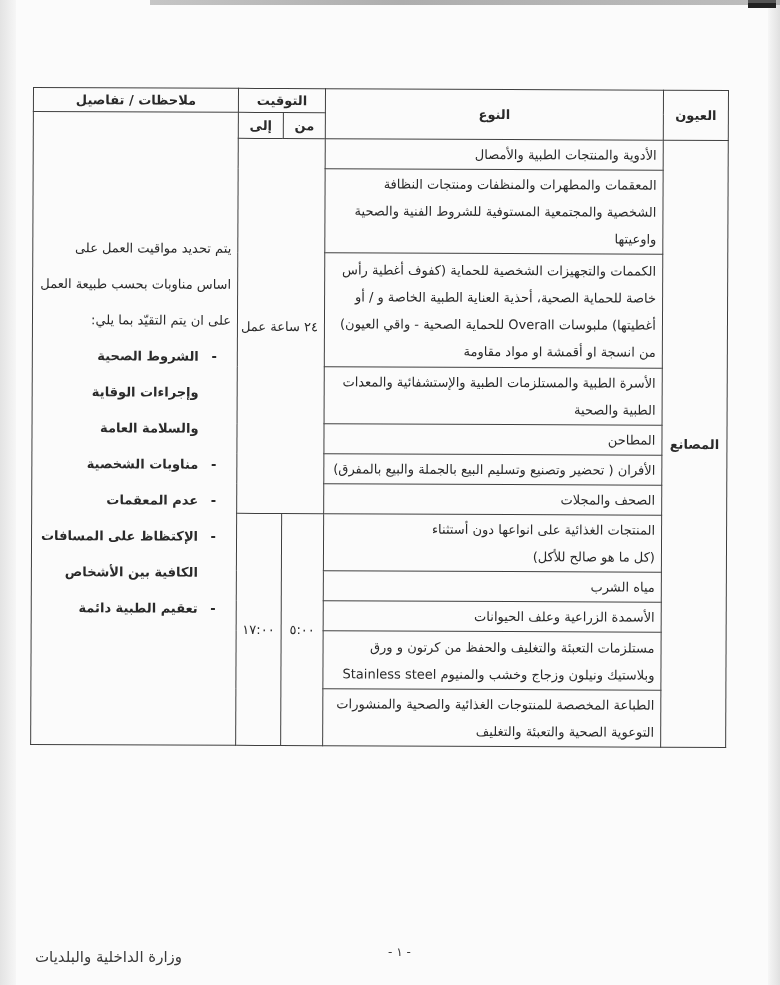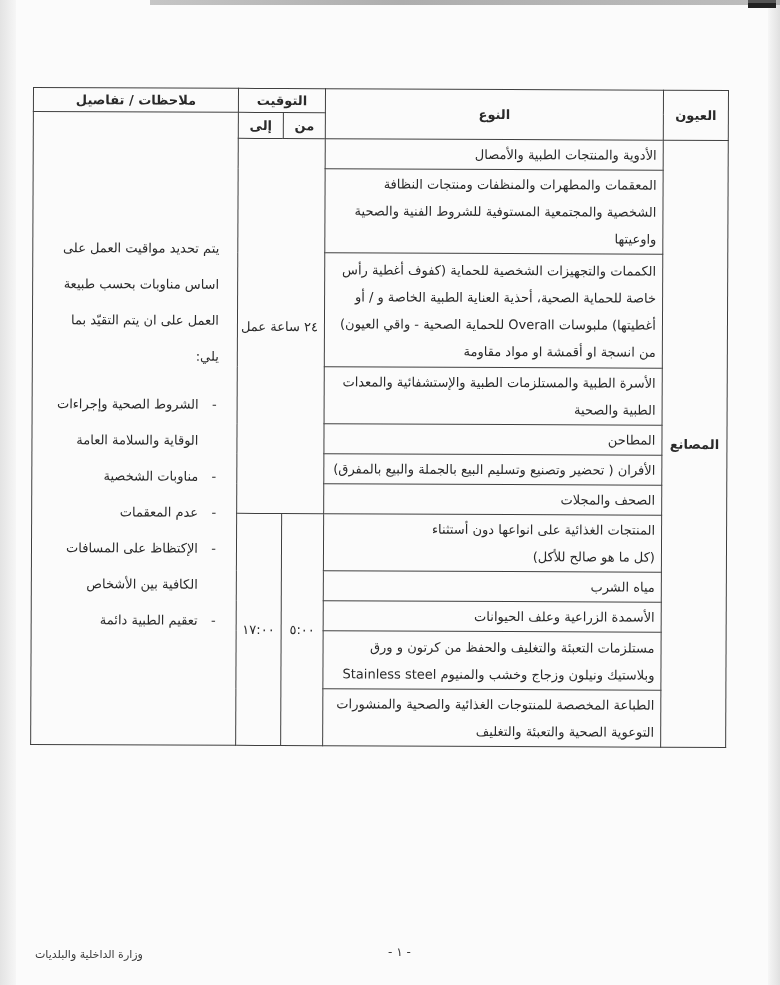--- a/index.html
+++ b/index.html
@@ -32,27 +32,27 @@
   table.sched th,table.sched td{
     border:1px solid #3f3f3f;padding:1px 6px;vertical-align:middle;
     font-size:13px;color:#2a2a2a;overflow:hidden;
   }
   th{font-weight:bold;text-align:center;}
   td.cell-type{text-align:right;line-height:27px;white-space:pre-line;}
   td.cell-cat{text-align:center;font-weight:bold;font-size:13.5px;}
   td.cell-time{text-align:center;font-size:12.5px;white-space:nowrap;}
   td.cell-notes{text-align:right;vertical-align:middle;padding:4px 10px;}
   .notes-body{line-height:36px;font-size:13px;}
-  .notes-intro{margin:12px;}
+  .notes-intro{margin:0;}
   ul.notes-list{list-style:none;margin:0;padding:0 14px 0 0;}
-  ul.notes-list li{position:relative;padding-right:18px;}
+  ul.notes-list li{position:relative;padding-right:18px;font-weight:bold;}
   ul.notes-list li::before{content:"-";position:absolute;right:0;top:0;}
 
   .footer-ministry{
-    position:absolute;left:35px;top:948px;font-size:11px;color:#3a3a3a;
+    position:absolute;left:35px;top:948px;font-size:15px;color:#3a3a3a;
     direction:rtl;
   }
   .footer-page{
     position:absolute;left:388px;top:945px;font-size:12px;color:#3a3a3a;
   }
 </style>
 </head>
 <body>
 
 <div class="paper"></div>

